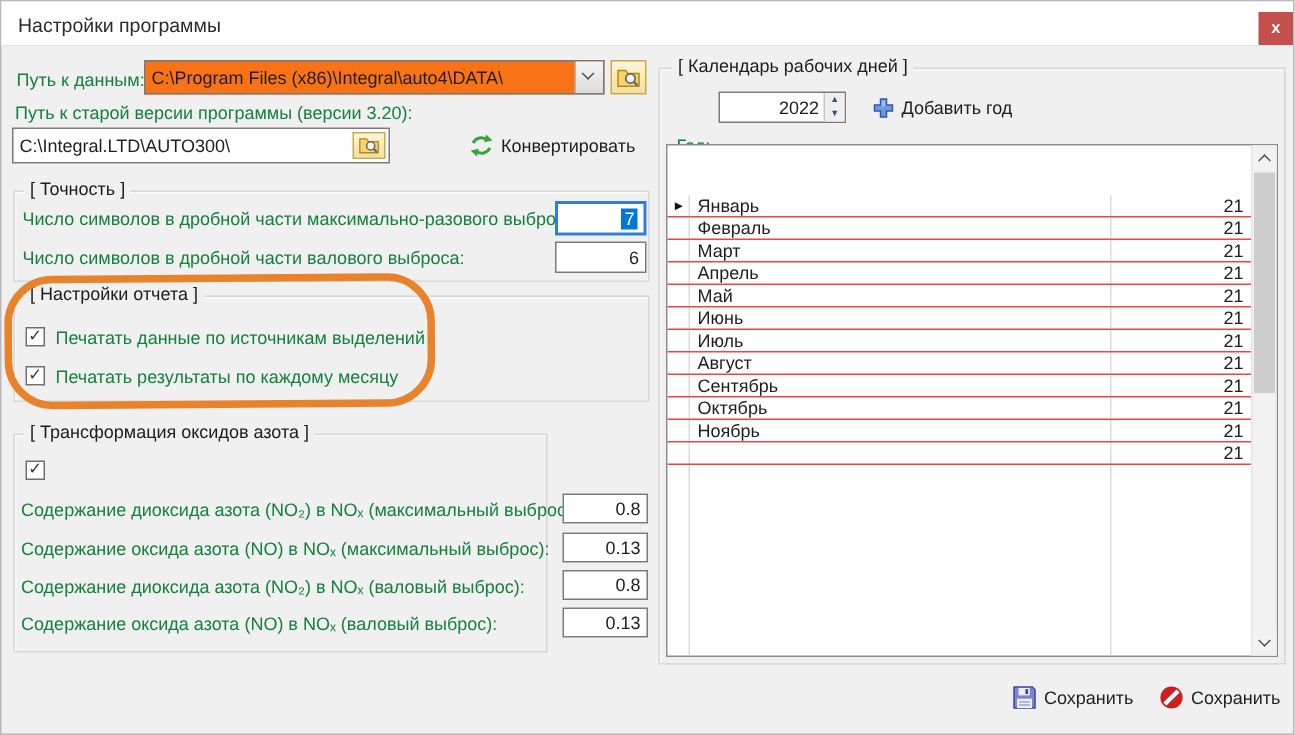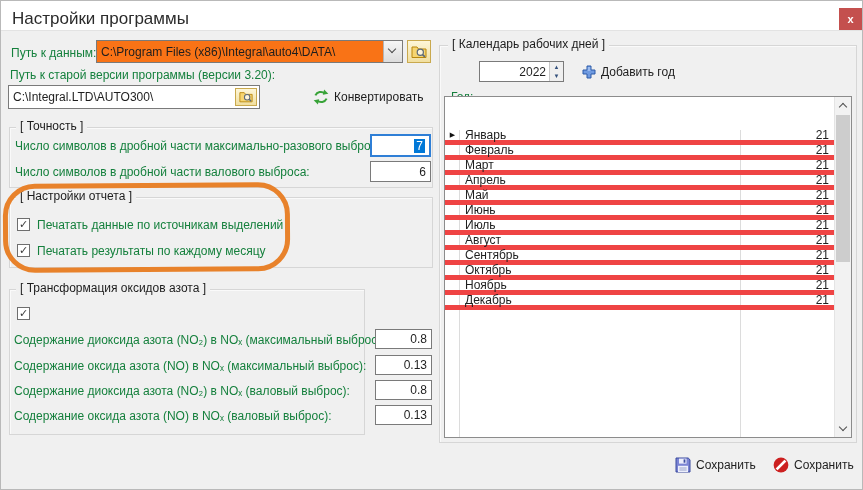--- a/index.html
+++ b/index.html
@@ -6,21 +6,21 @@
   html,body { width:863px; height:490px; }
   body {
     font-family: "Liberation Sans", "DejaVu Sans", sans-serif;
     font-size: 12px; color:#1e1e1e;
     background:#f0f0f0; position:relative; overflow:hidden;
   }
   .win { position:absolute; inset:0; border:1px solid #b9b9b9; }
   
   .titlebar { position:absolute; left:0; top:0; right:0; height:30px; background:#ffffff;
               border-bottom:1px solid #e3e3e3; }
-  .title { position:absolute; left:11px; top:8px; font-size:17px; color:#2b2b2b; }
+  .title { position:absolute; left:11px; top:8px; font-size:13px; color:#2b2b2b; }
   .close-btn { position:absolute; left:838px; top:7px; width:23px; height:22px; background:#c4504e;
                color:#fff; font-weight:bold; font-size:11px; display:flex; align-items:center;
                justify-content:center; cursor:pointer; }
   
   .lbl { position:absolute; white-space:nowrap; color:#15803d; }
   .grp { position:absolute; border:1px solid #d6d6d6; box-shadow:1px 1px 0 #fafafa inset; }
   .grp-label { position:absolute; background:#f0f0f0; padding:0 4px; white-space:nowrap; color:#1c1c1c; }
   .field { position:absolute; background:#fff; border:1px solid #7a7a7a; display:flex;
            align-items:center; overflow:hidden; }
   .field.num { justify-content:flex-end; padding-right:4px; }
@@ -61,21 +61,21 @@
   .tbl-inner { position:absolute; left:0; top:0; bottom:0; width:389px; }
   .tbl-header { position:absolute; left:0; top:0; width:389px; height:32px;
                 background:linear-gradient(#ffffff,#e9e9e9); border-bottom:1px solid #9a9a9a;
                 display:flex; }
   .th { display:flex; align-items:center; justify-content:center; text-align:center; line-height:1.15; }
   .th-ind { width:14px; border-right:1px solid #c2c2c2; }
   .th-month { width:280px; border-right:1px solid #9a9a9a; }
   .th-days { flex:1; }
   .vline { position:absolute; top:33px; bottom:0; width:1px; background:#dcdcdc; }
   .rows { position:absolute; left:0; top:33px; width:389px; }
-  .trow { display:flex; height:15px; border-bottom:5px solid #ef4444; align-items:center; cursor:default; }
+  .trow { display:flex; height:15px; border-bottom:1px solid #ef4444; align-items:center; cursor:default; }
   .td-ind { width:15px; height:15px; display:flex; align-items:center; justify-content:center;
             font-size:7px; color:#111; }
   .td-month { width:280px; padding-left:5px; white-space:nowrap; }
   .td-days { flex:1; text-align:right; padding-right:5px; }
   
   .sb { position:absolute; right:0; top:0; bottom:0; width:17px; background:#f2f2f2;
         border-left:1px solid #e4e4e4; }
   .sb-btn { position:absolute; left:0; width:16px; height:17px; background:#f2f2f2; cursor:pointer; }
   .sb-up { top:0; } .sb-down { bottom:0; }
   .sb-btn .chev { left:5px; }
@@ -269,21 +269,20 @@
           <div class="td-month">Октябрь</div>
           <div class="td-days">21</div>
         </div>
         <div class="trow">
           <div class="td-ind"></div>
           <div class="td-month">Ноябрь</div>
           <div class="td-days">21</div>
         </div>
         <div class="trow">
           <div class="td-ind"></div>
-          <div class="td-month">Декабрь</div>
           <div class="td-days">21</div>
         </div>
       </div>
     </div>
     <div class="sb">
       <div class="sb-btn sb-up">
           <span class="chev"></span>
         </div>
       <div class="sb-thumb"></div>
       <div class="sb-btn sb-down">

